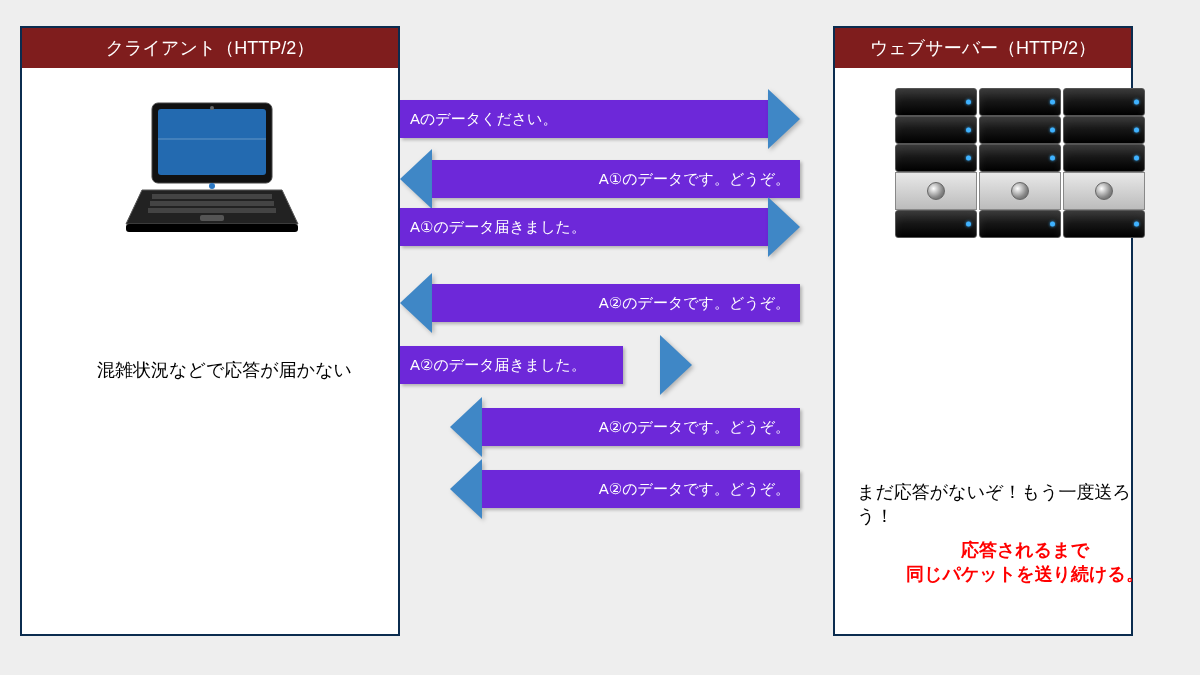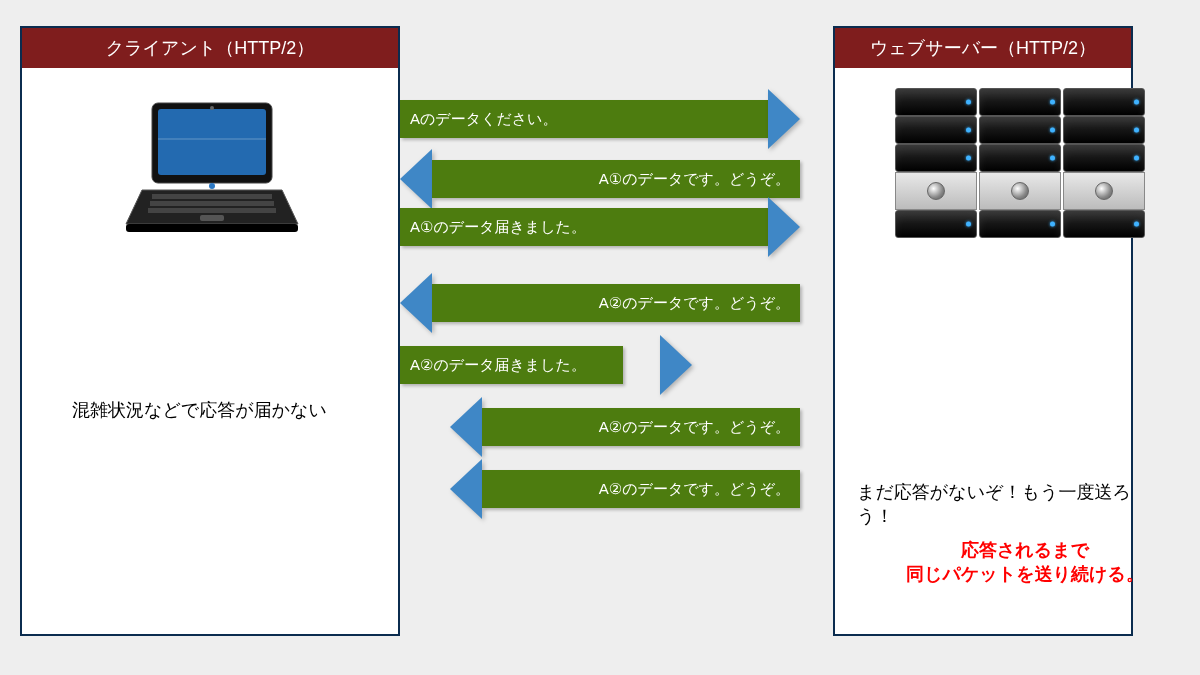--- a/index.html
+++ b/index.html
@@ -51,21 +51,21 @@
   
   .arrow {
     position: absolute;
     display: flex;
     align-items: center;
     height: 38px;
   }
   .arrow .shaft {
     position: relative;
     height: 38px;
-    background: #4d7c0f;
+    background: #6d28d9;
     color: #ffffff;
     font-size: 15px;
     line-height: 38px;
     padding: 0 10px;
     white-space: nowrap;
     box-sizing: border-box;
     box-shadow: 2px 2px 3px rgba(0,0,0,0.25);
   }
   .arrow .head-right {
     width: 0; height: 0;
@@ -134,21 +134,21 @@
           <rect x="4" y="126" width="172" height="8" rx="3" fill="#000"></rect>
           <g fill="#444">
             <rect x="30" y="96" width="120" height="5"></rect>
             <rect x="28" y="103" width="124" height="5"></rect>
             <rect x="26" y="110" width="128" height="5"></rect>
           </g>
           <rect x="78" y="117" width="24" height="6" rx="2" fill="#555"></rect>
           <circle cx="90" cy="88" r="3" fill="#2b78c4"></circle>
         </svg>
       </div>
-      <div class="note" style="left:50px; top:290px; width:280px; text-align:left;margin-top:40px;">混雑状況などで応答が届かない</div>
+      <div class="note" style="left:50px; top:290px; width:280px; text-align:right;">混雑状況などで応答が届かない</div>
     </div>
   </div>
 
   <div class="box right">
     <div class="title">ウェブサーバー（HTTP/2）</div>
     <div class="body">
       <div class="servers" style="left:60px; top:20px;">
         <div class="srv">
             <div class="seg"></div>
             <div class="seg"></div>

